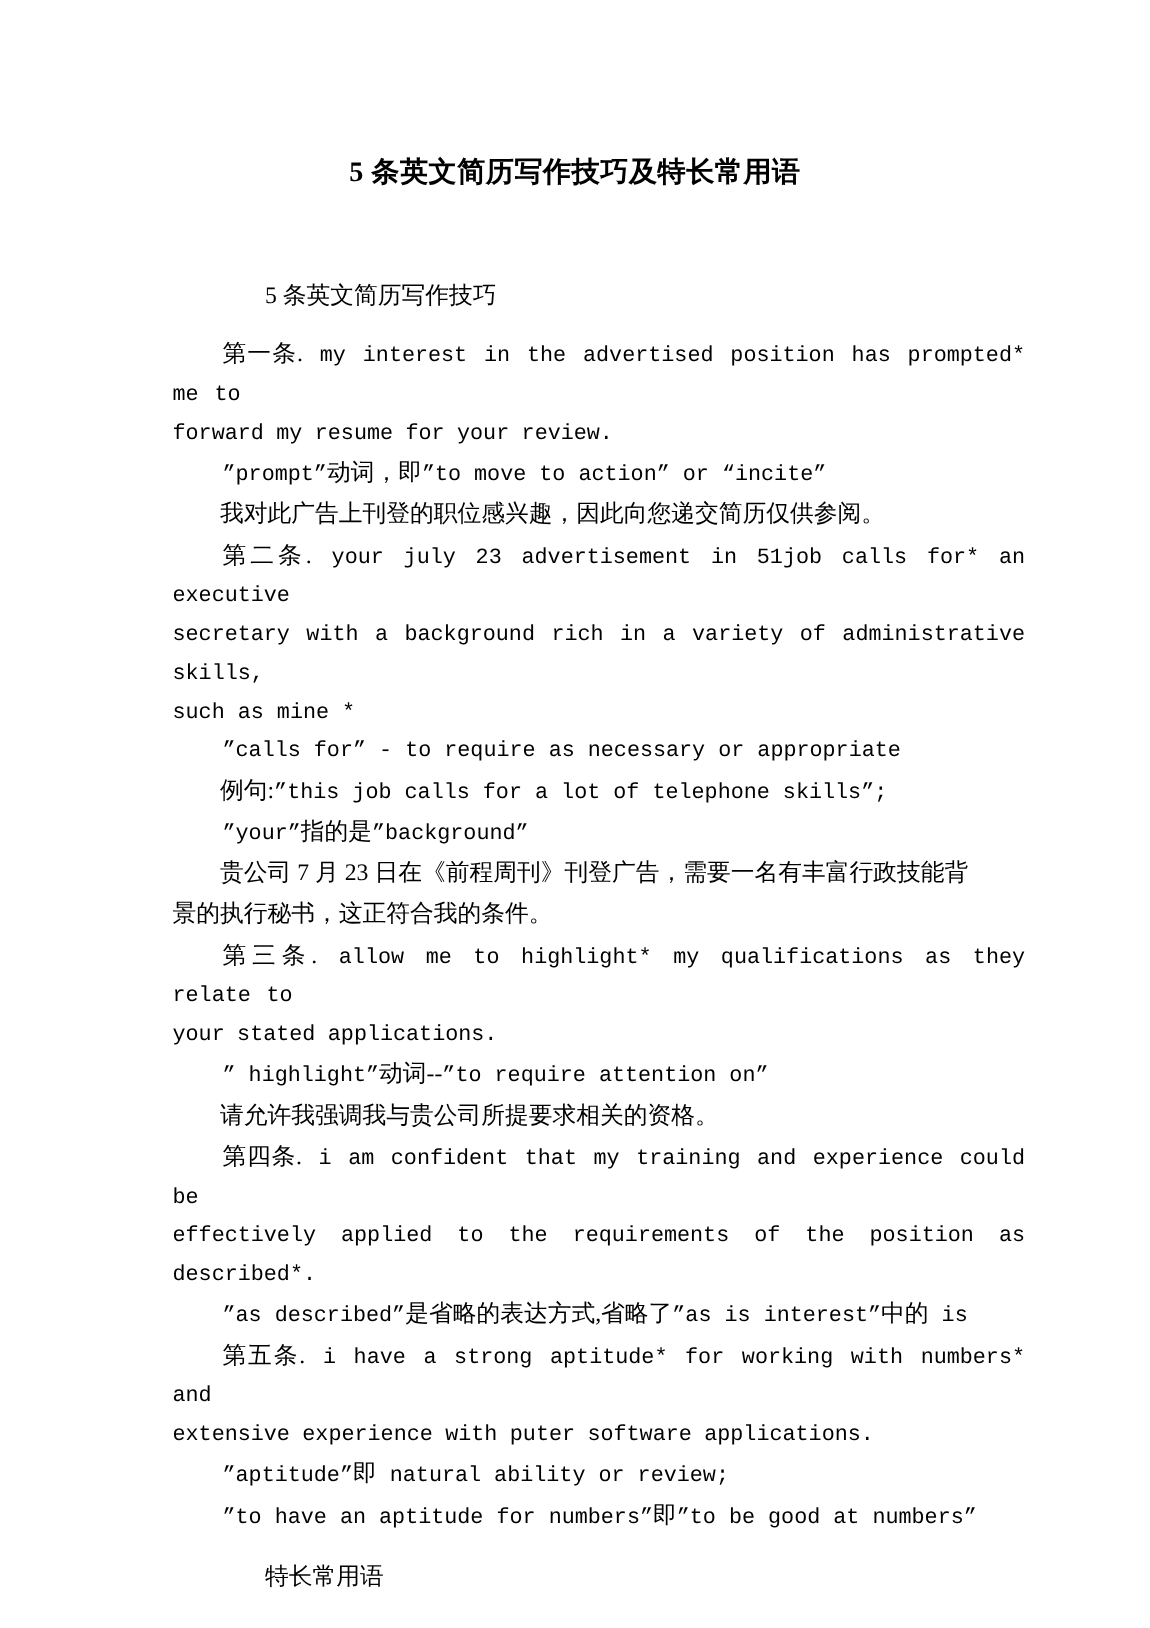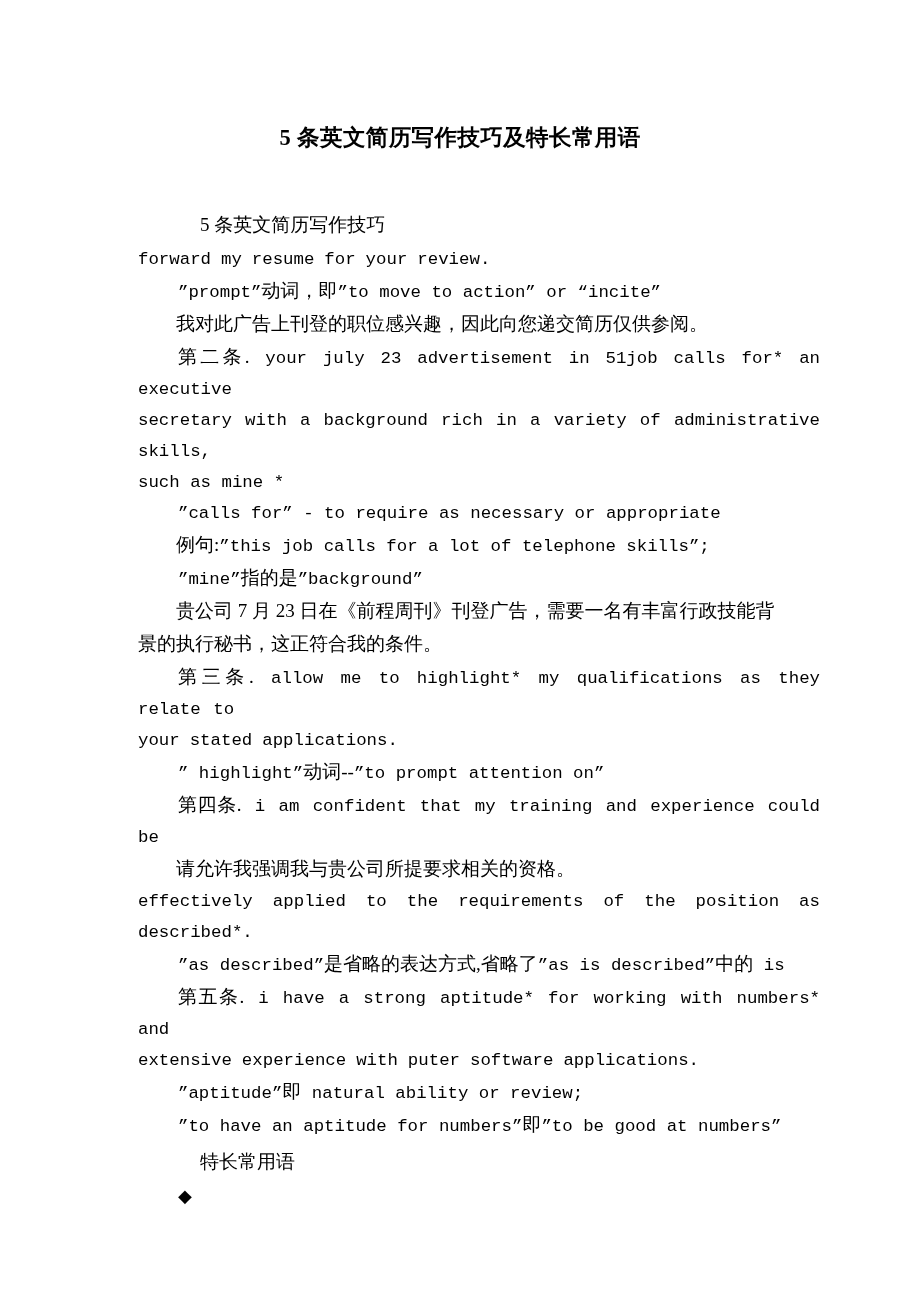--- a/index.html
+++ b/index.html
@@ -61,21 +61,21 @@
   }
 
   
   .cn {
     font-family: "Liberation Serif", "DejaVu Serif", serif;
     font-size: 19px;
   }
 
   
   .sub-head {
-    margin: 4px;
+    margin: 16px;
     font-family: "Liberation Serif", "DejaVu Serif", serif;
     font-size: 19px;
     line-height: 31px;
     text-indent: 58px;
     text-align: left;
     white-space: nowrap;
   }
 
   
   .indent2 {
@@ -101,20 +101,23 @@
 <body>
 
 <div class="page">
 
   <h1 class="doc-title">5 条英文简历写作技巧及特长常用语</h1>
 
   <div class="body-block">
 
     <p class="sub-head">5 条英文简历写作技巧</p>
 
+    <p class="para indent2 loose">
+      <span class="cn">第一条.</span><span> my interest in the advertised position has prompted* me to</span>
+    </p>
     <p class="para tight">
       <span>forward my resume for your review.</span>
     </p>
     <p class="para indent2">
       <span>”prompt”</span><span class="cn">动词，即</span><span>”to move to action”</span><span> or </span><span>“incite”</span>
     </p>
     <p class="para indent-cn2">
       <span class="cn">我对此广告上刊登的职位感兴趣，因此向您递交简历仅供参阅。</span>
     </p>
 
@@ -127,50 +130,50 @@
     <p class="para">
       <span>such as mine *</span>
     </p>
     <p class="para indent2">
       <span>”calls for” - to require as necessary or appropriate</span>
     </p>
     <p class="para indent-cn2">
       <span class="cn">例句:</span><span>”this job calls for a lot of telephone skills”;</span>
     </p>
     <p class="para indent2">
-      <span>”mine”</span><span class="cn">指的是</span><span>”background”</span>
+      <span>”your”</span><span class="cn">指的是</span><span>”background”</span>
     </p>
     <p class="para indent-cn2">
       <span class="cn">贵公司 7 月 23 日在《前程周刊》刊登广告，需要一名有丰富行政技能背</span>
     </p>
     <p class="para">
       <span class="cn">景的执行秘书，这正符合我的条件。</span>
     </p>
 
     <p class="para indent2 loose">
       <span class="cn">第三条.</span><span> allow me to highlight* my qualifications as they relate to</span>
     </p>
     <p class="para tight">
       <span>your stated applications.</span>
     </p>
     <p class="para indent2">
-      <span>” highlight”</span><span class="cn">动词--</span><span>”to prompt attention on”</span>
+      <span>” highlight”</span><span class="cn">动词--</span><span>”to require attention on”</span>
     </p>
+    <p class="para indent-cn2">
+      <span class="cn">请允许我强调我与贵公司所提要求相关的资格。</span>
+    </p>
+
     <p class="para indent2 loose">
       <span class="cn">第四条.</span><span> i am confident that my training and experience could be</span>
-    </p>
-
-    <p class="para indent-cn2">
-      <span class="cn">请允许我强调我与贵公司所提要求相关的资格。</span>
     </p>
     <p class="para tight">
       <span>effectively applied to the requirements of the position as described*.</span>
     </p>
     <p class="para indent2">
-      <span>”as described”</span><span class="cn">是省略的表达方式,省略了</span><span>”as is described”</span><span class="cn">中的</span><span> is</span>
+      <span>”as described”</span><span class="cn">是省略的表达方式,省略了</span><span>”as is interest”</span><span class="cn">中的</span><span> is</span>
     </p>
 
     <p class="para indent2 loose">
       <span class="cn">第五条.</span><span> i have a strong aptitude* for working with numbers* and</span>
     </p>
     <p class="para tight">
       <span>extensive experience with puter software applications.</span>
     </p>
     <p class="para indent2">
       <span>”aptitude”</span><span class="cn">即</span><span> natural ability or review;</span>

